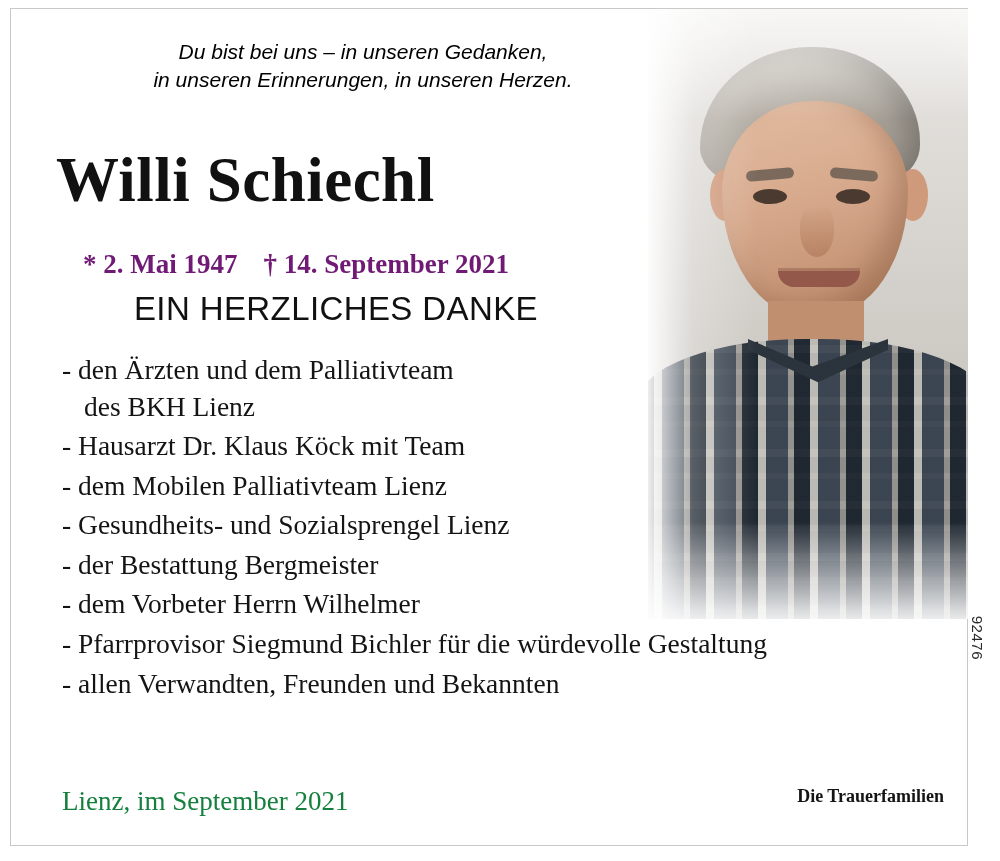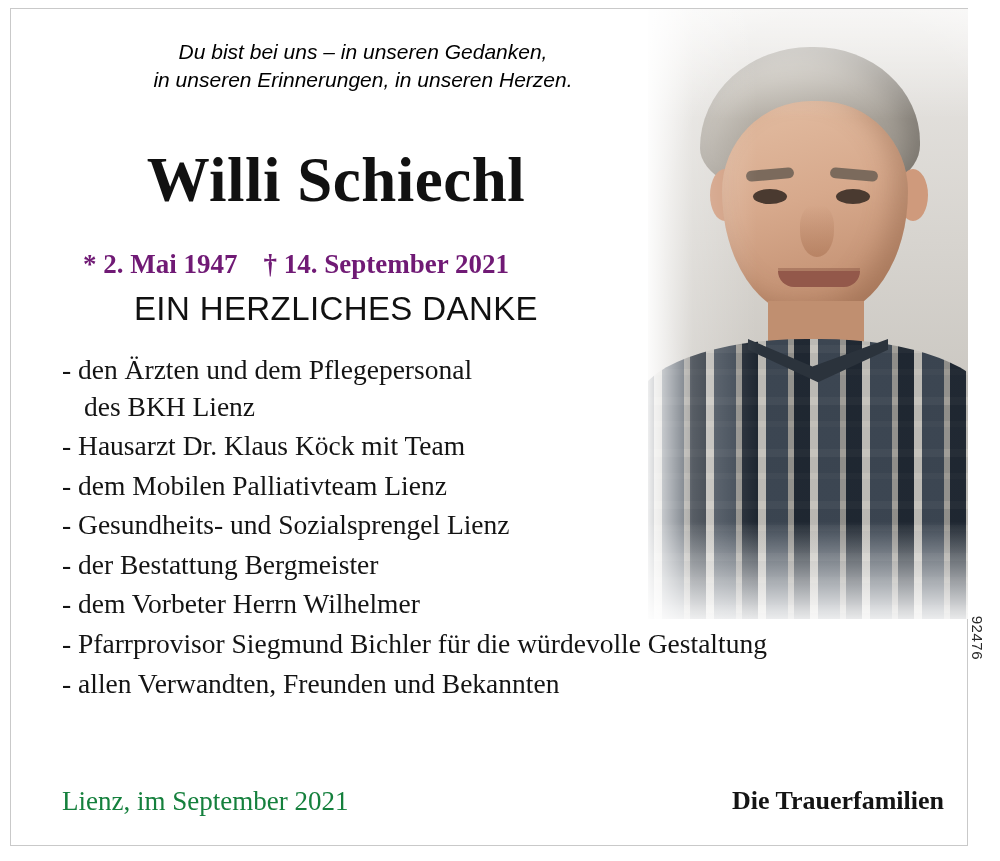--- a/index.html
+++ b/index.html
@@ -155,21 +155,20 @@
     line-height: 1.35;
     color: #000000;
     font-family: "Liberation Sans", sans-serif;
   }
 
   .deceased-name {
     position: absolute;
     left: 56px;
     top: 144px;
     width: 560px;
-    text-align: center;
     font-size: 63px;
     font-weight: bold;
     letter-spacing: 0.5px;
     color: #111111;
     font-family: "Liberation Serif", serif;
   }
 
   .dates {
     position: absolute;
     left: 56px;
@@ -218,21 +217,21 @@
     position: absolute;
     left: 62px;
     top: 786px;
     font-size: 27px;
     color: #15803d;
   }
   .footer-right {
     position: absolute;
     right: 56px;
     top: 786px;
-    font-size: 26px;
+    font-size: 18px;
     font-weight: bold;
     color: #141414;
   }
 
   .ad-id {
     position: absolute;
     right: 14px;
     top: 660px;
     font-family: "Liberation Sans", sans-serif;
     font-size: 15px;
@@ -273,21 +272,21 @@
 
   <div class="deceased-name">Willi Schiechl</div>
 
   <div class="dates">
     <span>* 2. Mai 1947</span><span class="gap"></span><span>† 14. September 2021</span>
   </div>
 
   <div class="thanks-heading">EIN HERZLICHES DANKE</div>
 
   <ul class="thanks-list">
-    <li>- den Ärzten und dem Pflegepersonal
+    <li>- den Ärzten und dem Palliativteam
    des BKH Lienz</li>
     <li>- Hausarzt Dr. Klaus Köck mit Team</li>
     <li>- dem Mobilen Palliativteam Lienz</li>
     <li>- Gesundheits- und Sozialsprengel Lienz</li>
     <li>- der Bestattung Bergmeister</li>
     <li>- dem Vorbeter Herrn Wilhelmer</li>
     <li>- Pfarrprovisor Siegmund Bichler für die würdevolle Gestaltung</li>
     <li>- allen Verwandten, Freunden und Bekannten</li>
   </ul>
 

